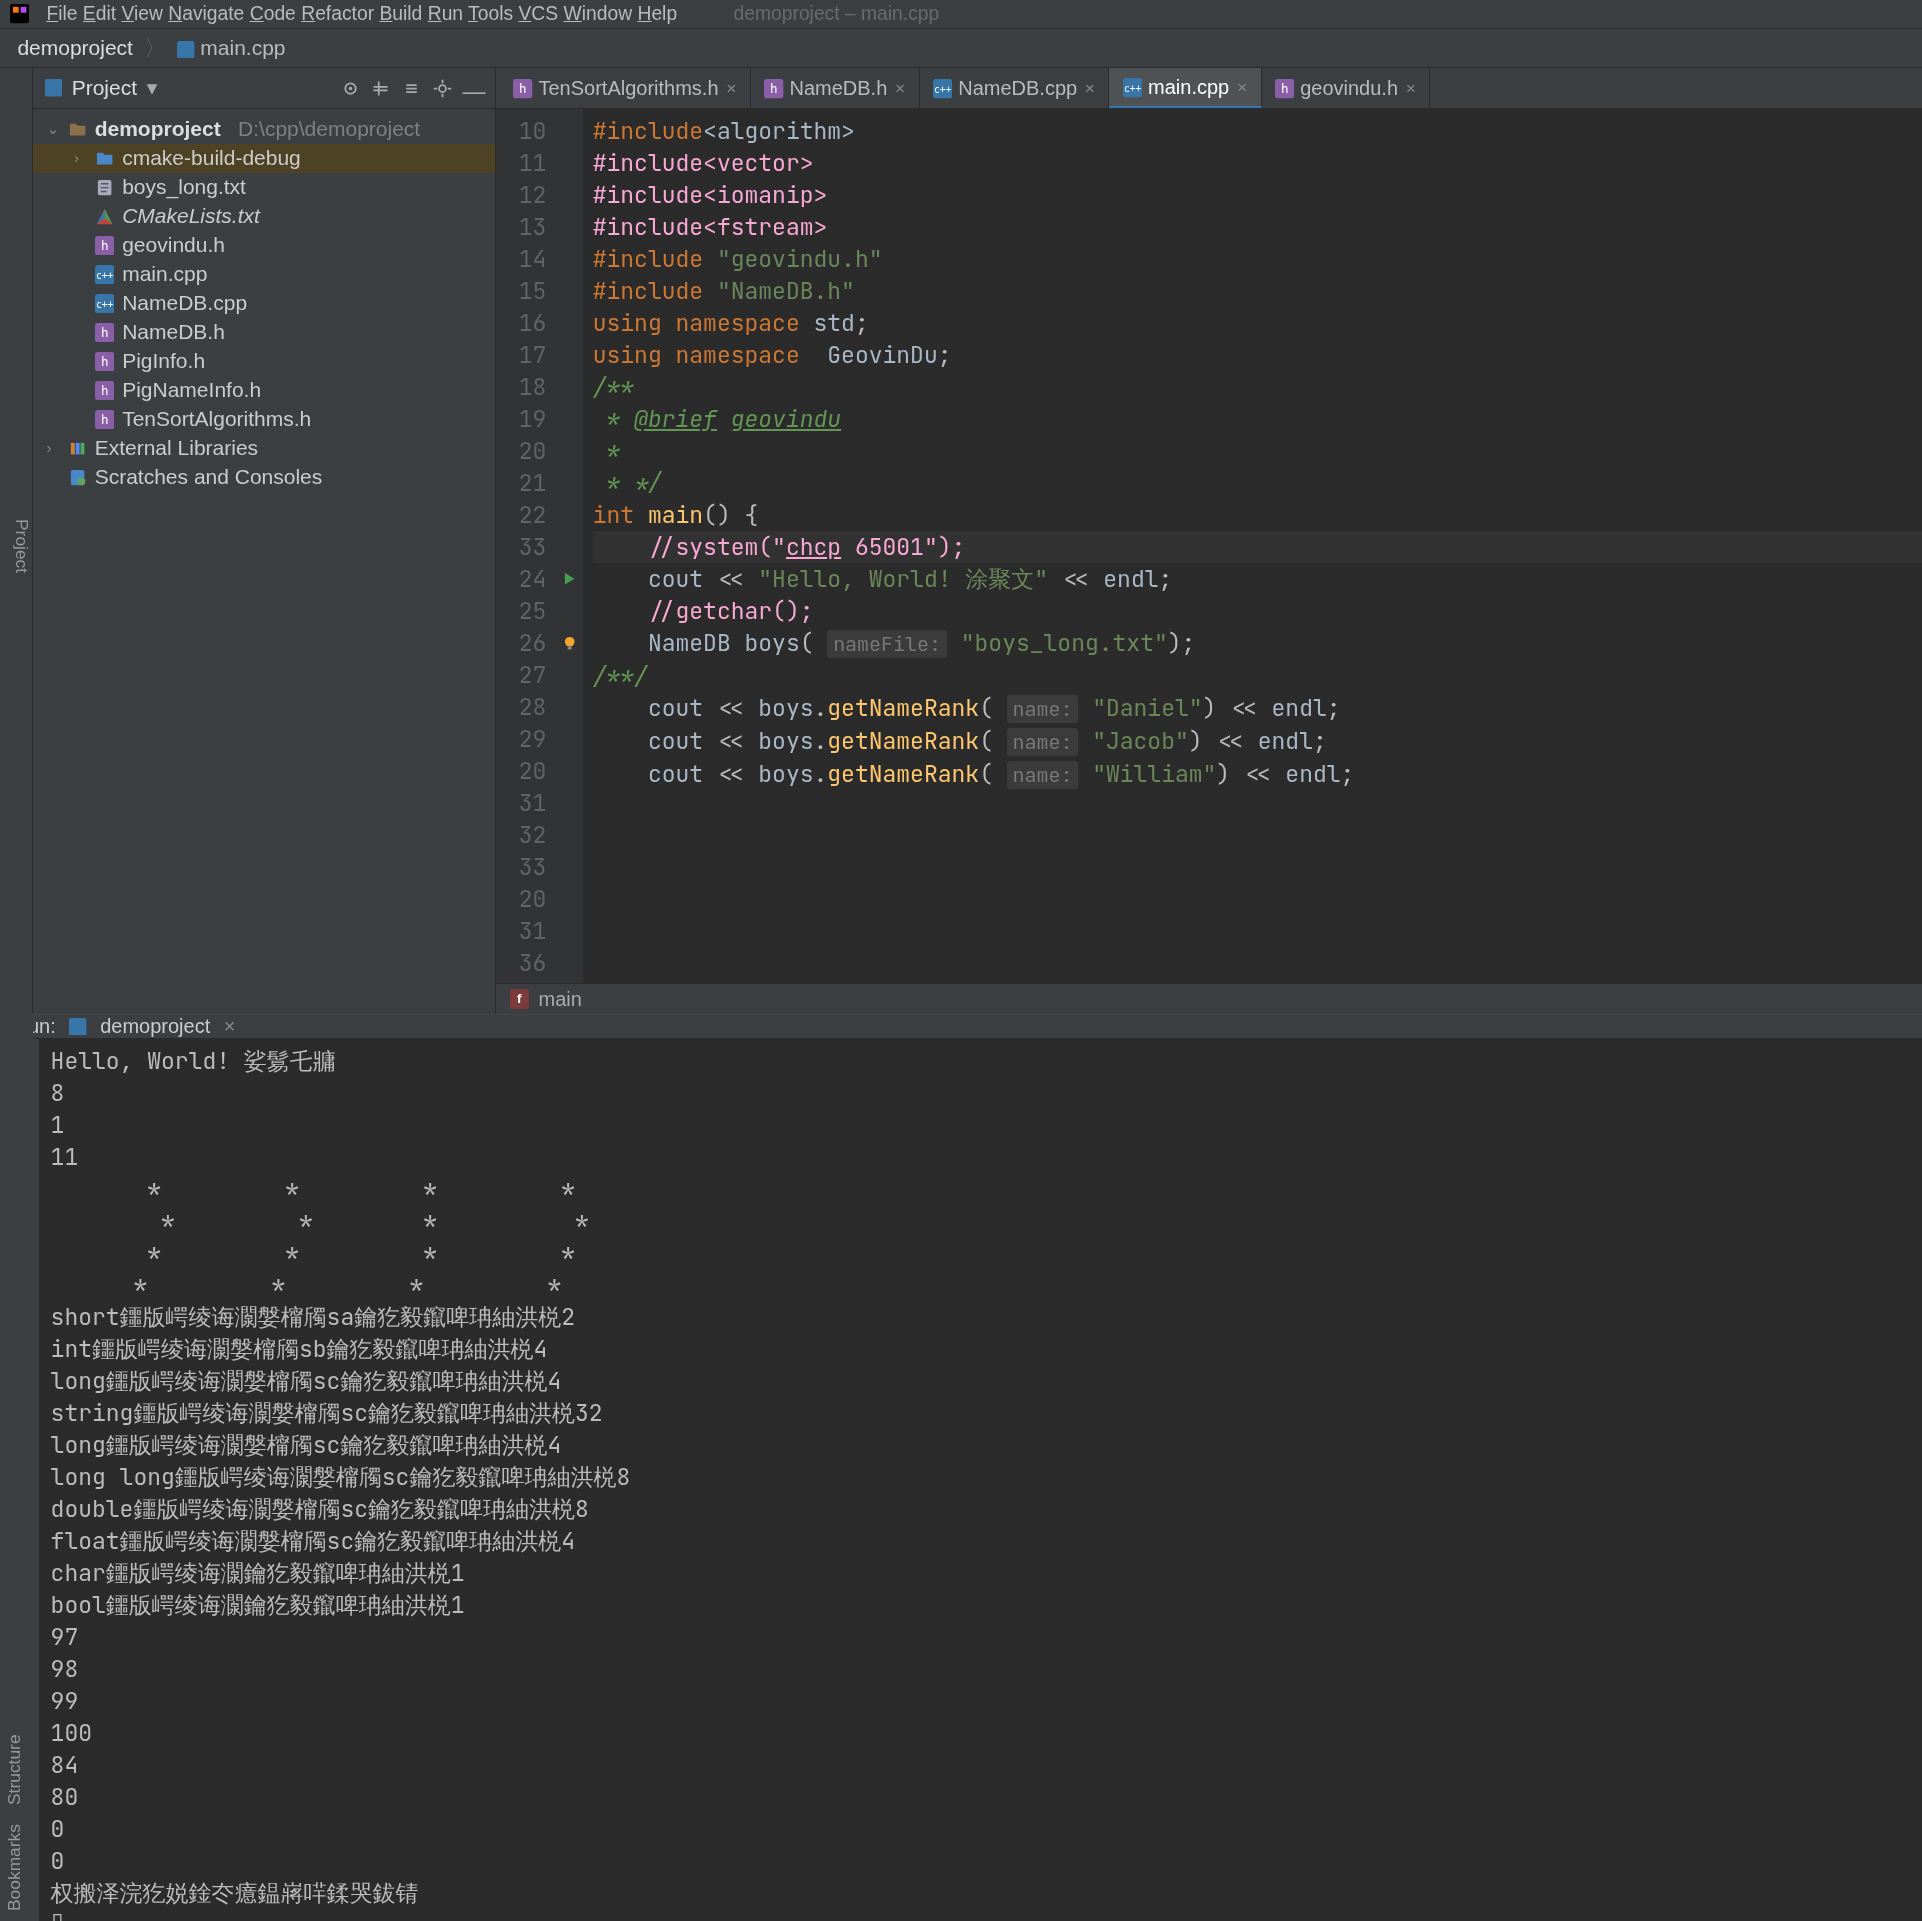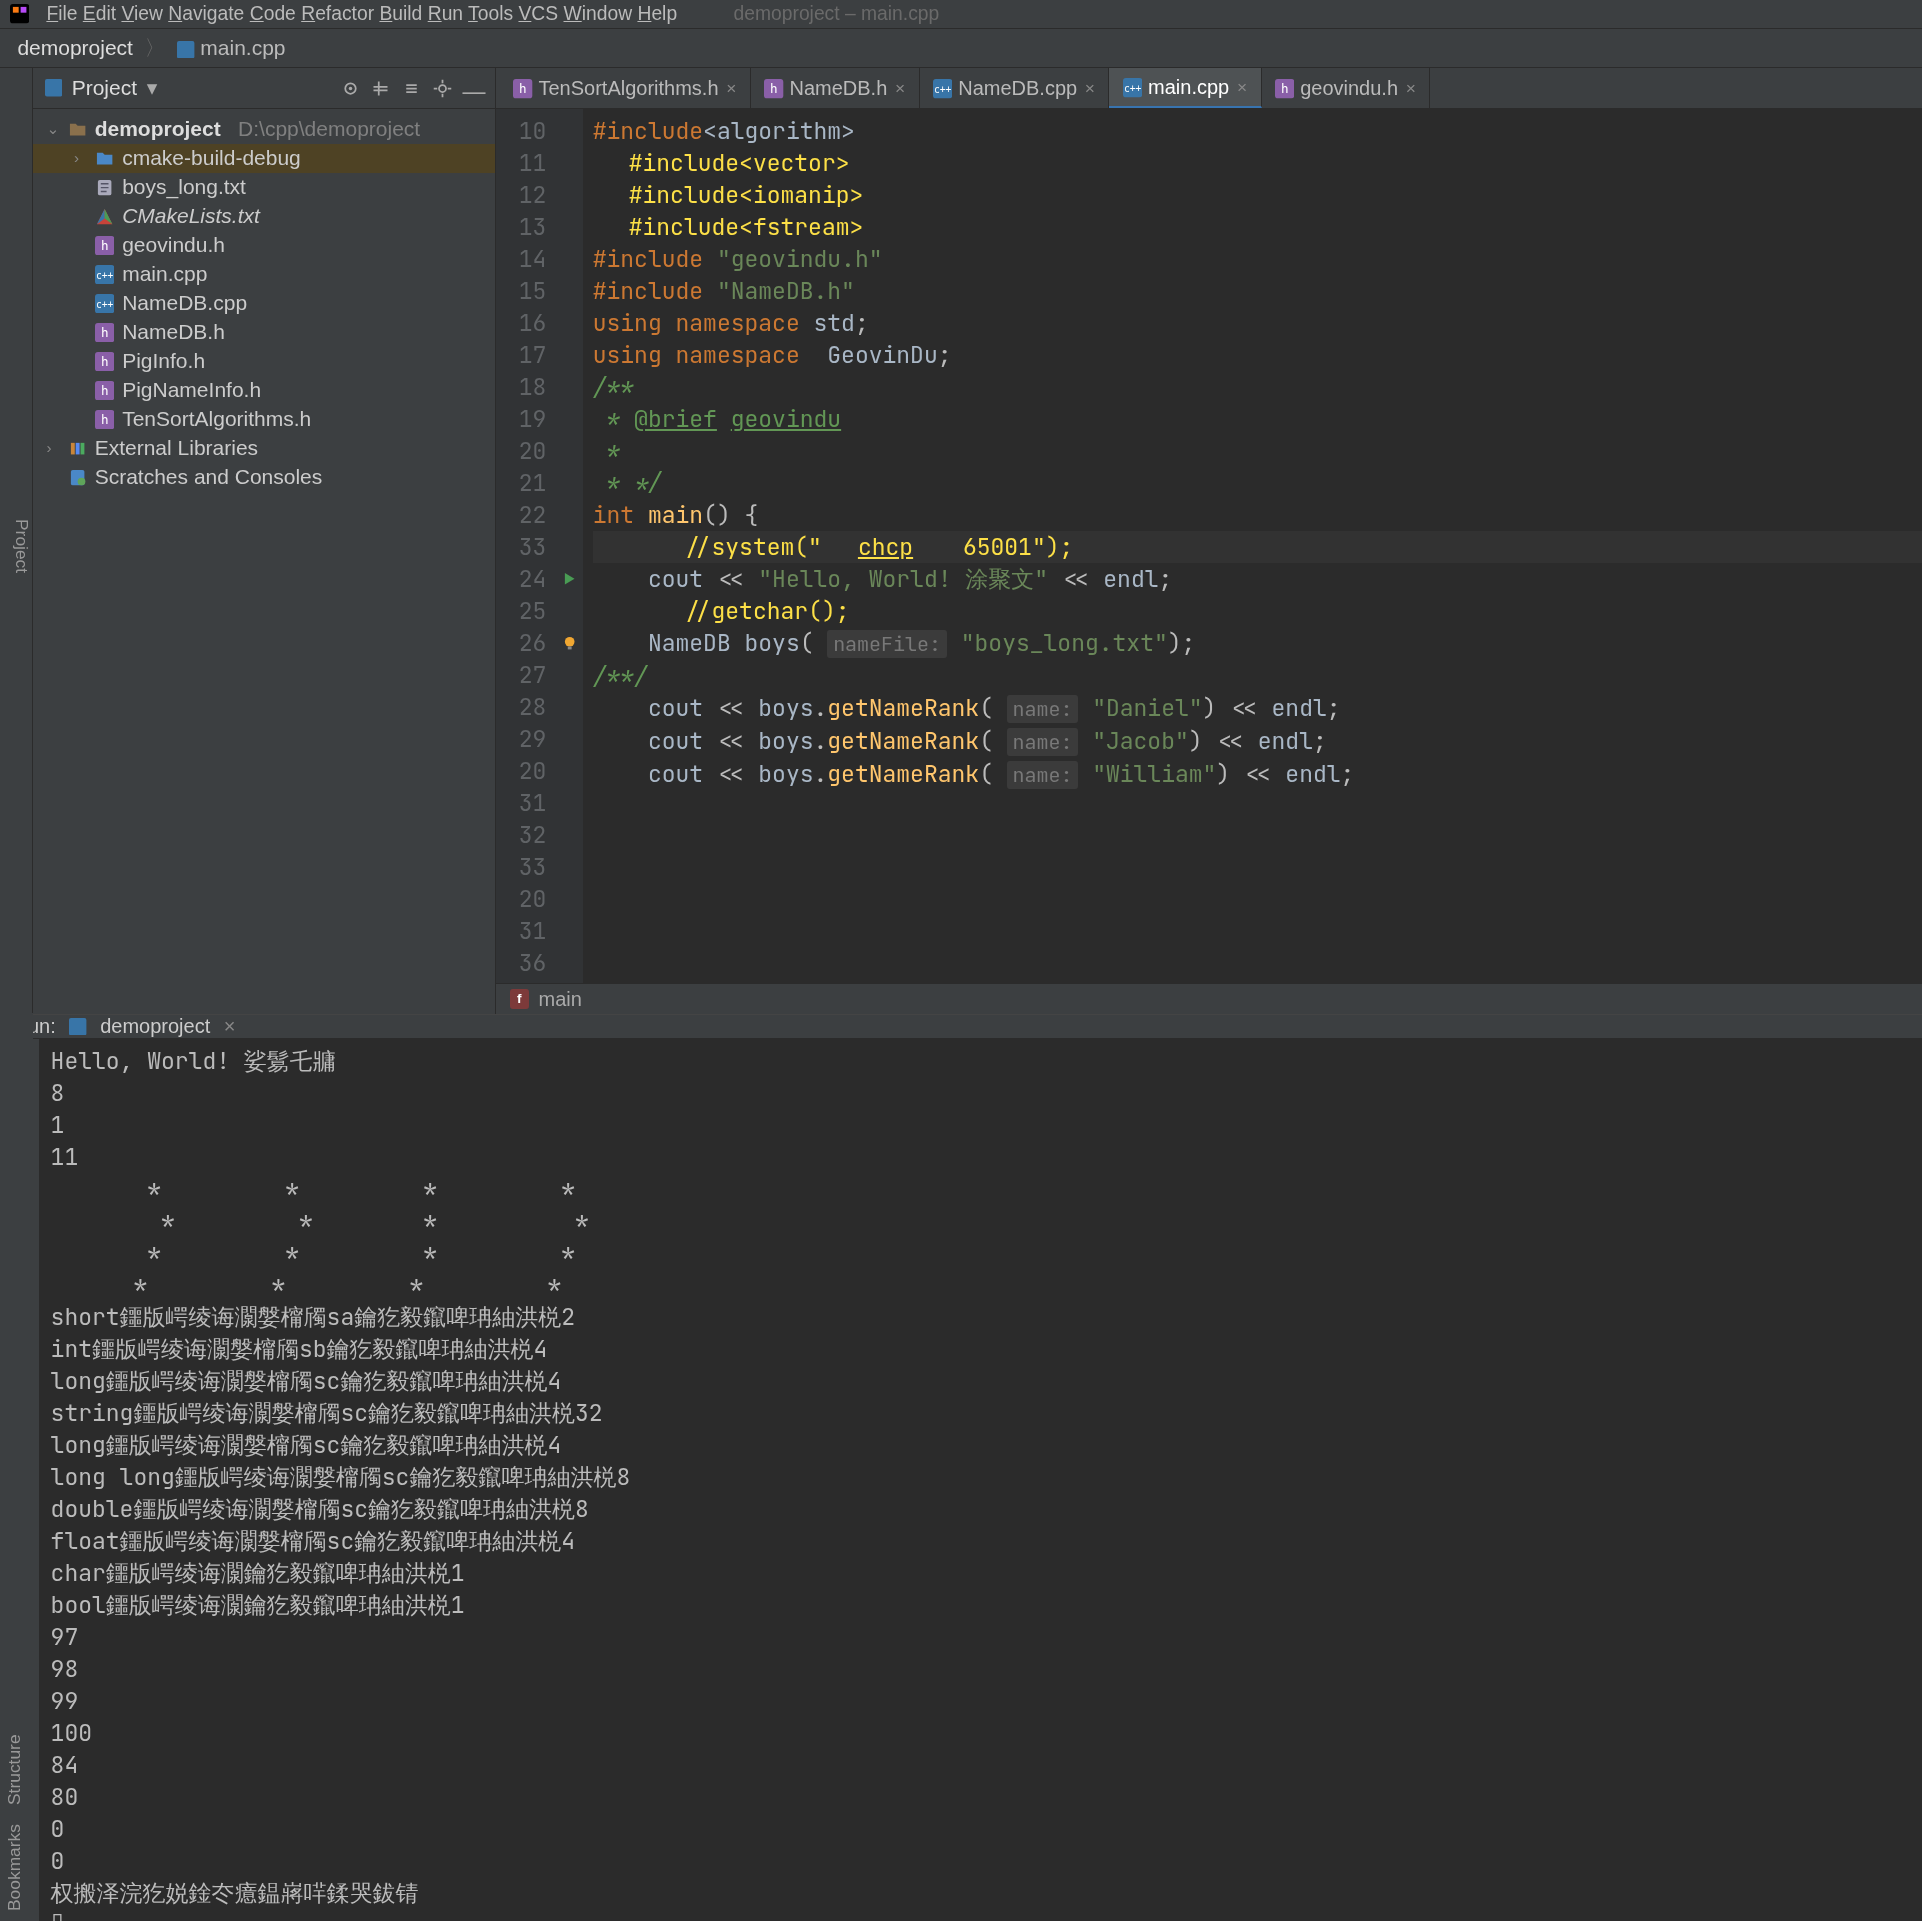--- a/index.html
+++ b/index.html
@@ -30,23 +30,23 @@
   .tab { display:flex; align-items:center; gap:7.7px; padding:0 13.5px; height:100%; color:#bbb; border-right:1px solid #2b2b2b; font-size:20px; cursor:pointer; }
   .tab.active { background:#4e5254; color:#fff; border-bottom:2.9px solid #3874b0; }
   .tab .x { color:#888; font-size:17.4px; }
   .tab .tic { width:17.4px; height:17.4px; }
   .codewrap { flex:1; display:flex; overflow:hidden; font-family: "JetBrains Mono", Consolas, monospace; font-size:23px; }
   .gutter { width:60px; background:#313335; text-align:right; color:#606366; padding:5.8px 9.7px 5.8px 0; line-height:32px; }
   .guttermarks { width:27px; background:#313335; padding-top:5.8px; line-height:32px; text-align:center; }
   .code { flex:1; background:#2b2b2b; padding:5.8px 0 5.8px 9.7px; line-height:32px; white-space:pre; }
   .kw { color:#cc7832; }
   .str { color:#6a8759; }
-  .cmt { color:#fde047;margin-left:36px; }
+  .cmt { color:#f9a8d4; }
   .doc { color:#629755; font-style:italic; }
-  .doctag { color:#629755; text-decoration:underline; }
+  .doctag { color:#629755; font-style:italic; text-decoration:underline; }
   .id { color:#a9b7c6; }
   .hint { background:#3b3b3b; color:#787878; padding:1px 5.8px; border-radius:2.9px; font-size:20px; }
   .fn { color:#ffc66d; }
   .linecurr { background:#323232; display:block; }
   .crumbs { height:31px; background:#3c3f41; border-top:1px solid #2b2b2b; display:flex; align-items:center; padding-left:13.5px; gap:9.7px; color:#aaa; font-size:20px; }
   .crumbs .bic { width:19.3px;height:19.3px;background:#7d3a3a;border-radius:2.9px; display:inline-flex;align-items:center;justify-content:center;color:#fff;font-size:13.5px;font-weight:bold; }
   .runpanel { height: 908px; background:#2b2b2b; border-top:1px solid #444; display:flex; flex-direction:column; }
   .runhead { height:35px; background:#3c3f41; display:flex; align-items:center; padding:0 13.5px; gap:13.5px; color:#ccc; font-size:20px; border-bottom:1px solid #2b2b2b; }
   .runhead .x { color:#888; }
   .runbody { flex:1; display:flex; }

